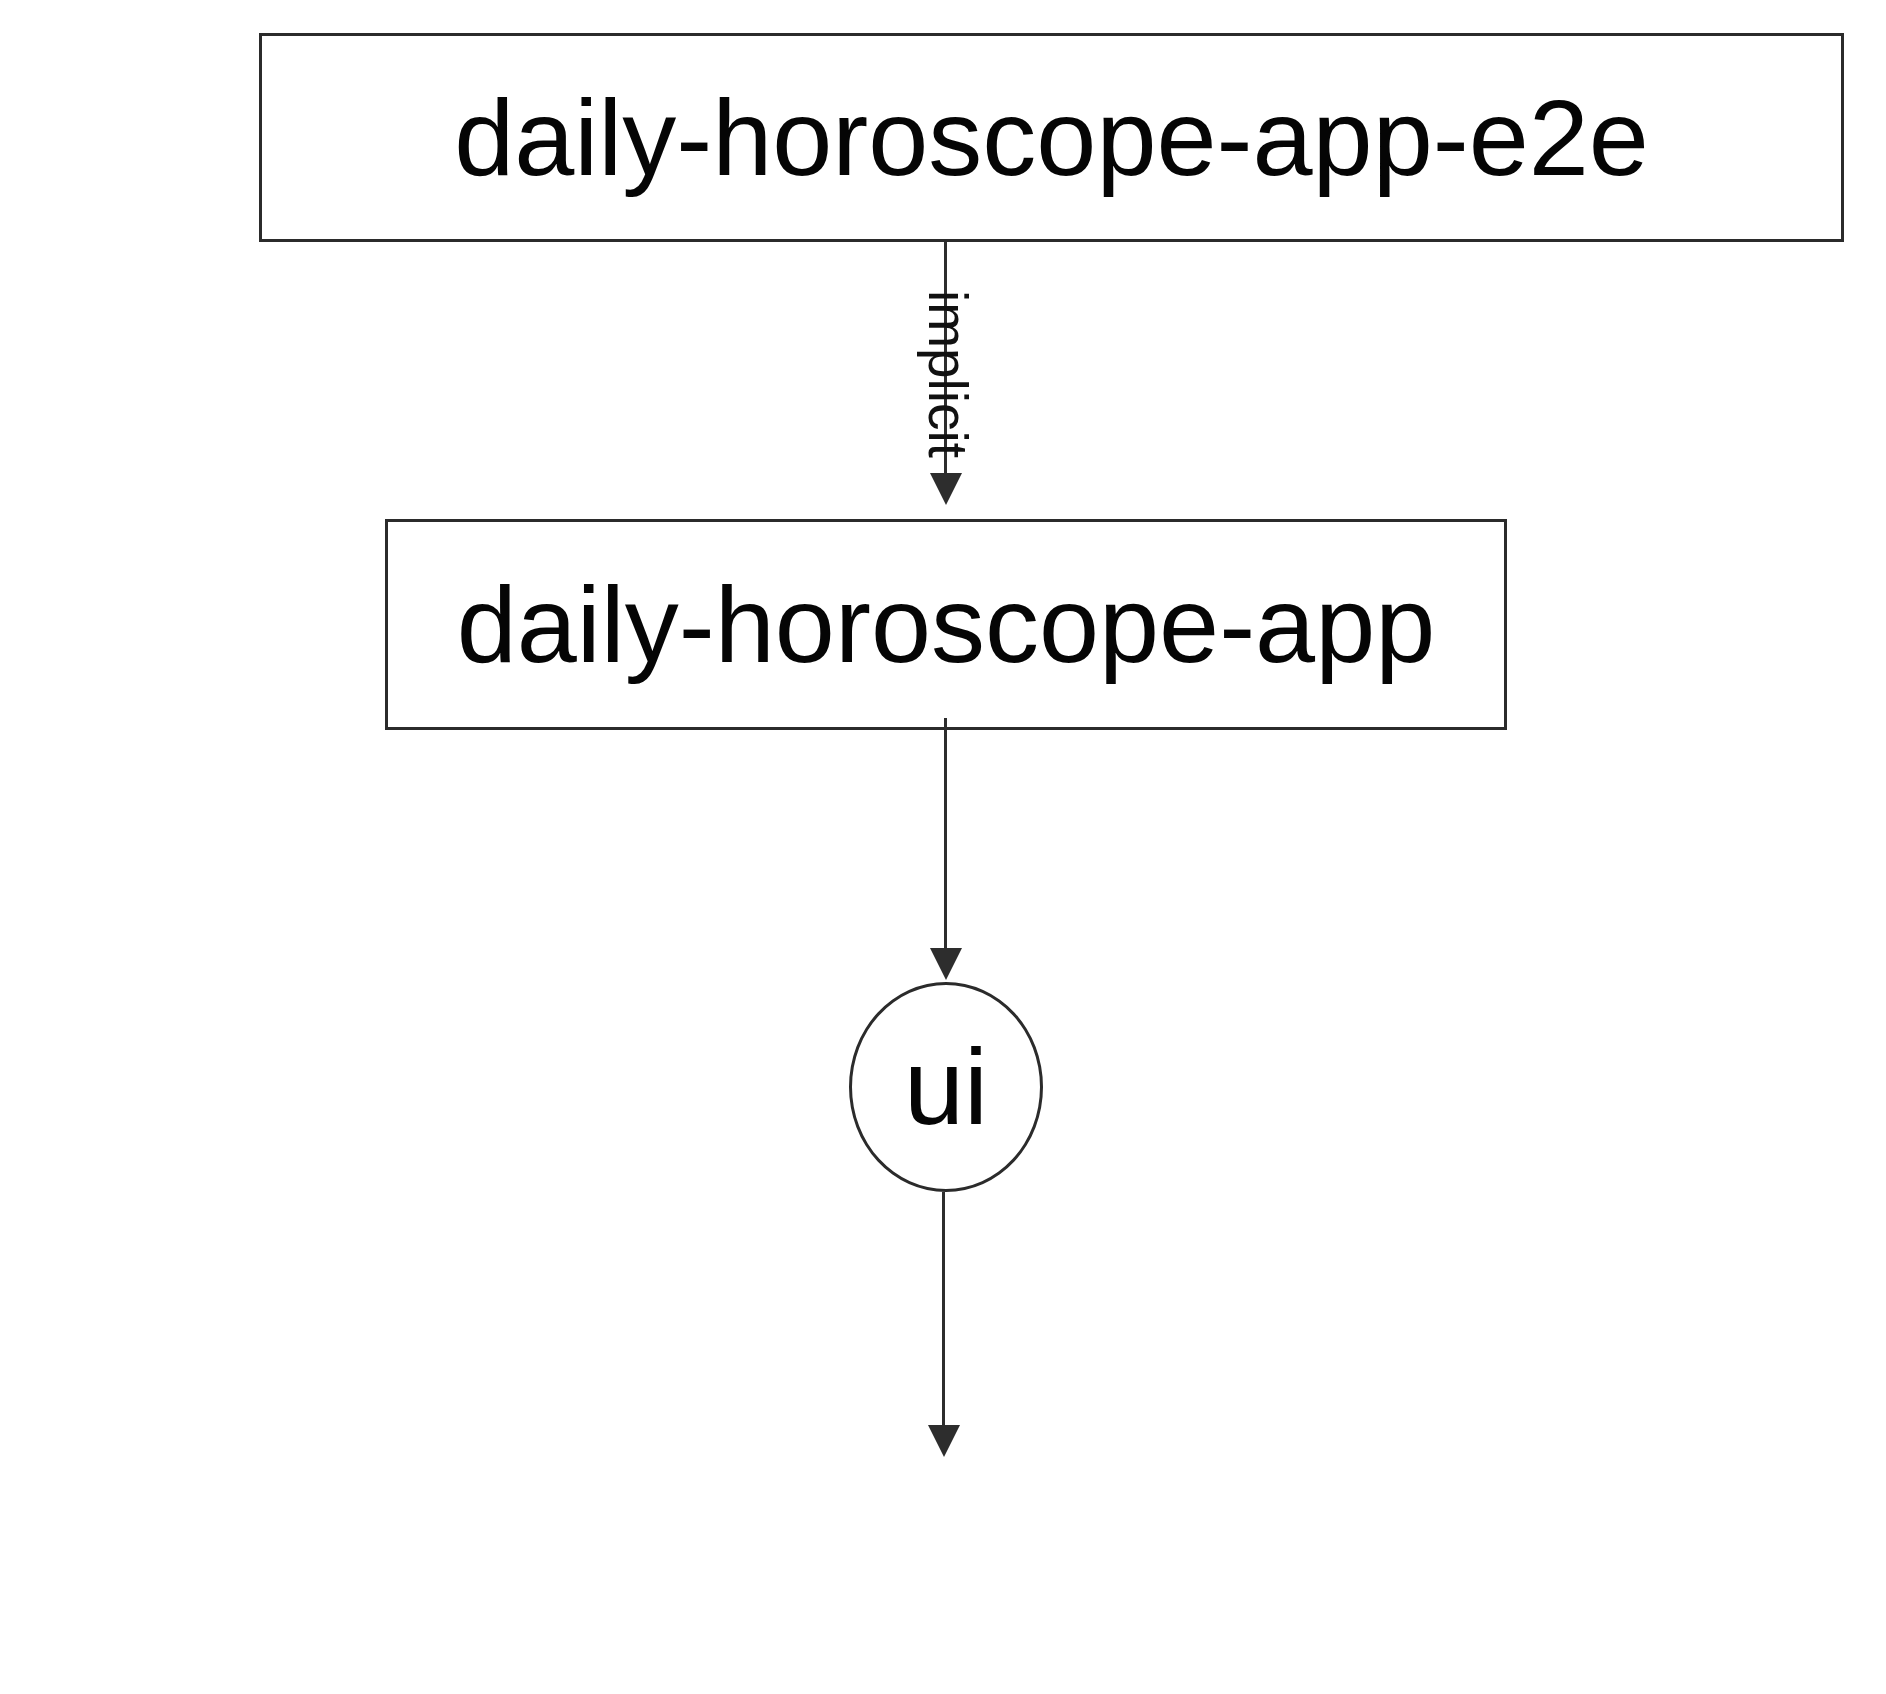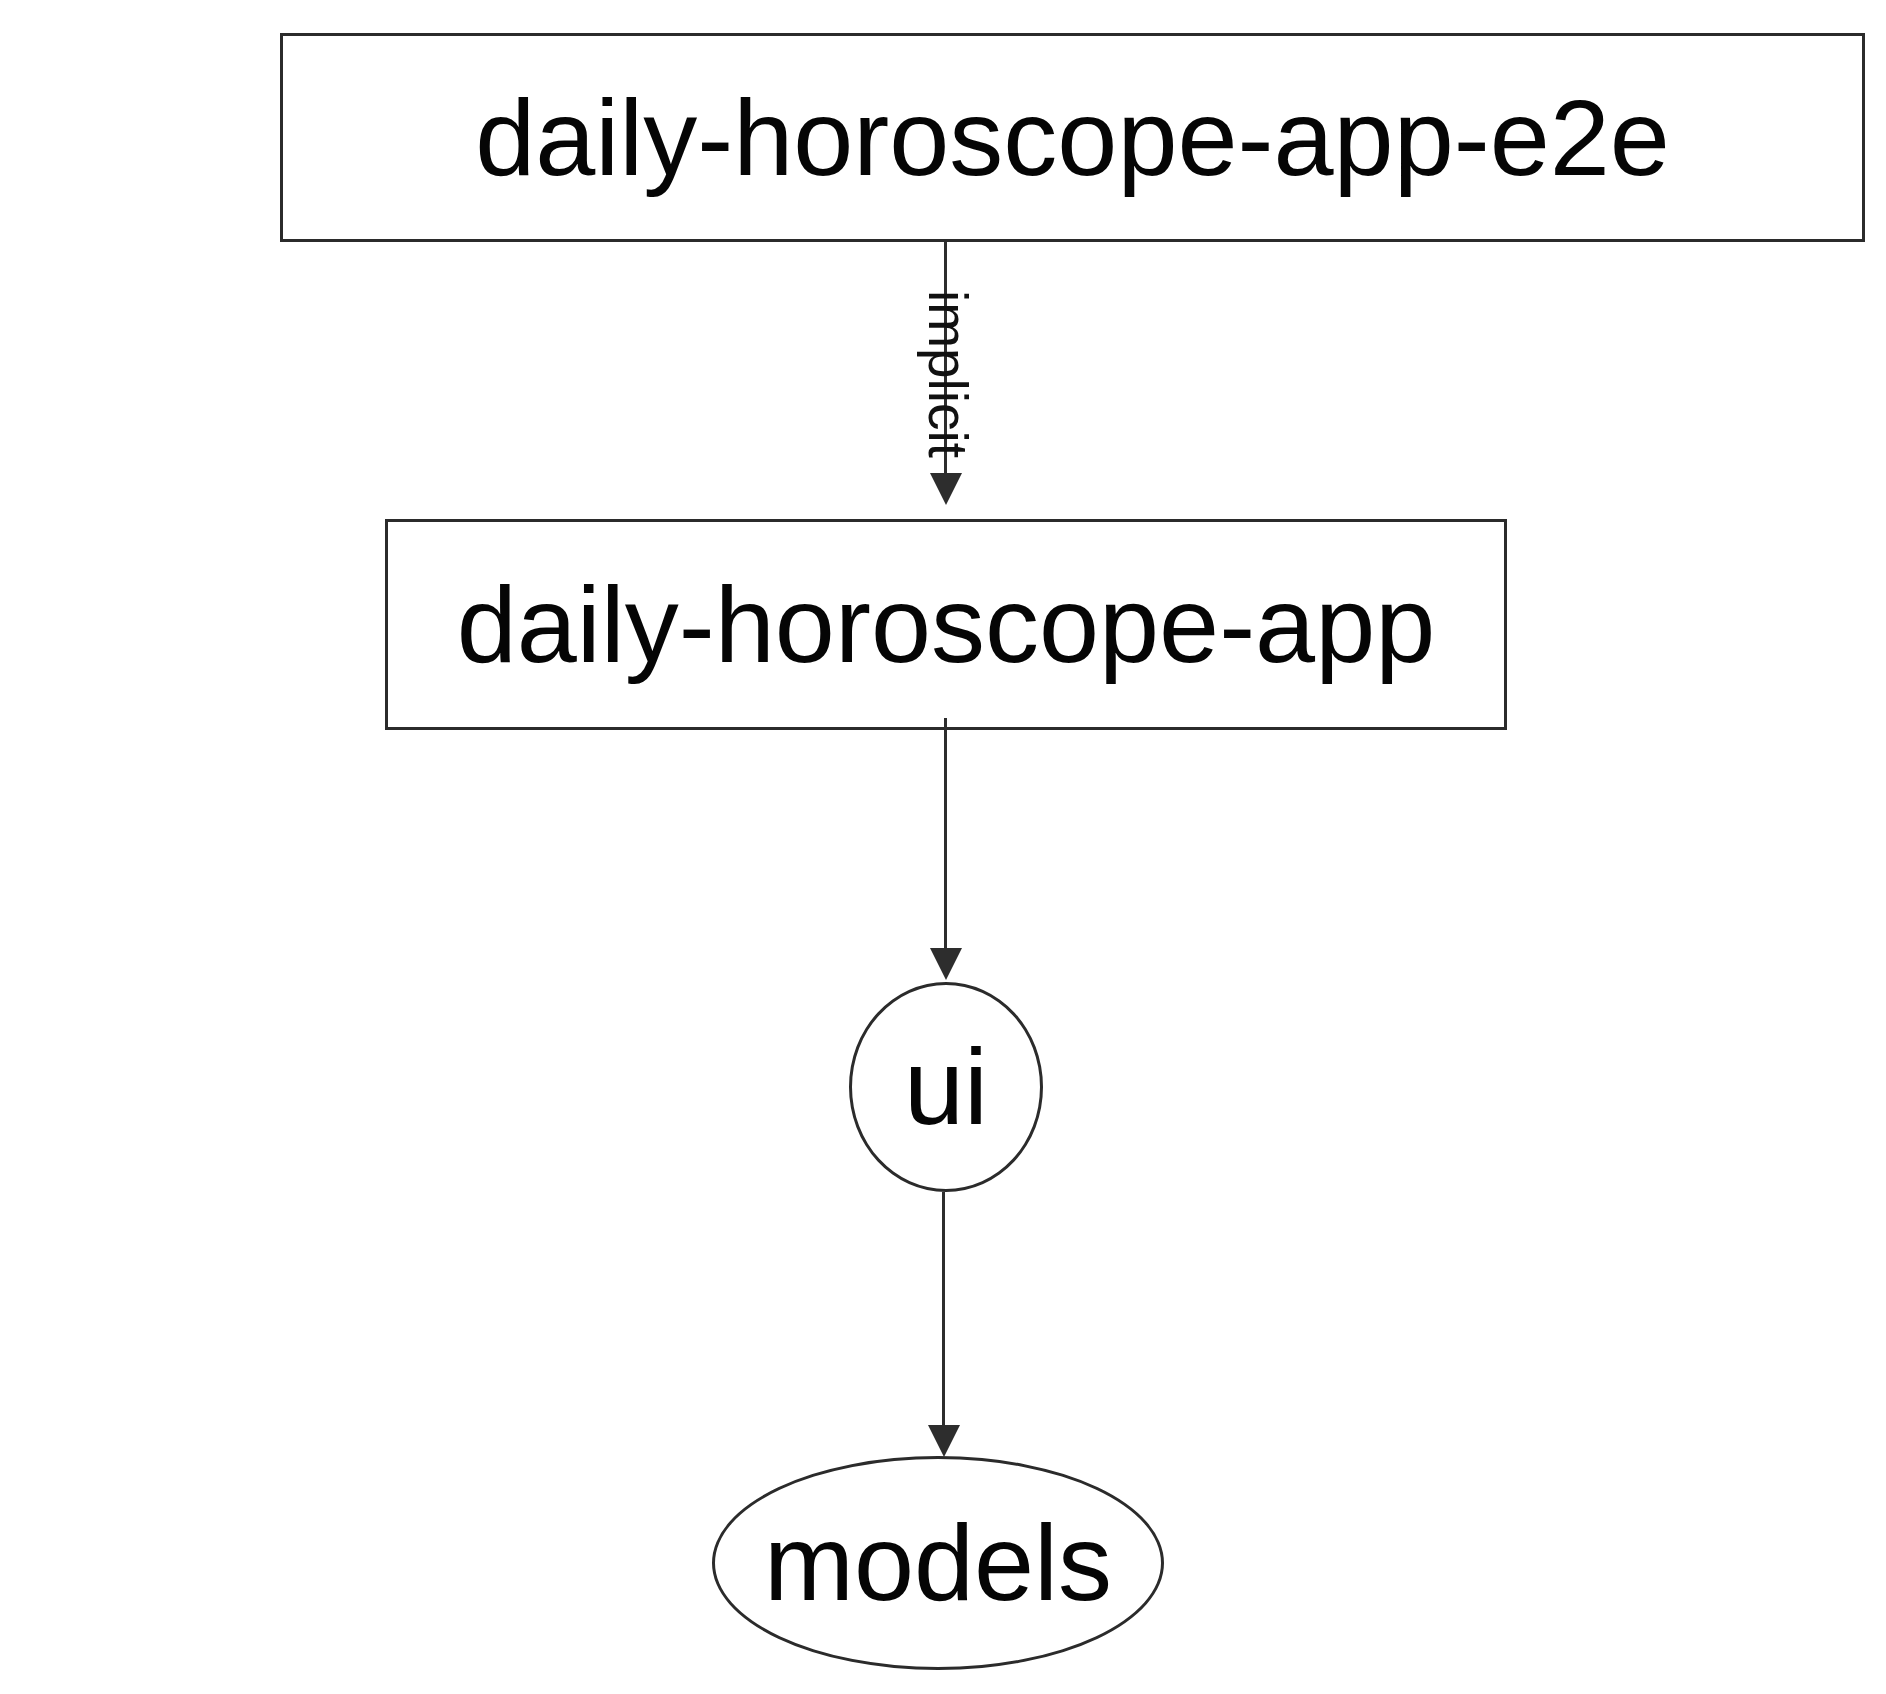--- a/index.html
+++ b/index.html
@@ -25,21 +25,21 @@
     justify-content: center;
     color: #050505;
     font-size: 108px;
     line-height: 1;
     white-space: nowrap;
   }
   .node.ellipse {
     border-radius: 50%;
     text-align: center;
   }
-  .node-e2e    { left: 280px;  top: 33px;   width: 1585px; height: 209px; }
+  .node-e2e    { left: 259px;  top: 33px;   width: 1585px; height: 209px; }
   .node-app    { left: 385px;  top: 507px;  width: 1122px; height: 211px; margin-top: 12px; }
   .node-ui     { left: 849px;  top: 982px;  width: 194px;  height: 210px; }
   .node-models { left: 712px;  top: 1456px; width: 452px;  height: 214px; }
 
   .edge-line {
     position: absolute;
     width: 3px;
     background: #2d2d2d;
   }
   .edge1-line { left: 944px; top: 242px;  height: 233px; }
@@ -90,17 +90,14 @@
   <div class="edge-line edge2-line"></div>
   <div class="arrowhead edge2-arrow"></div>
 
   <div class="node ellipse node-ui">
     <span>ui</span>
   </div>
 
   <div class="edge-line edge3-line"></div>
   <div class="arrowhead edge3-arrow"></div>
 
-  <div class="node ellipse node-models">
-    <span>models</span>
-  </div>
 
 </div>
 
 </body></html>

